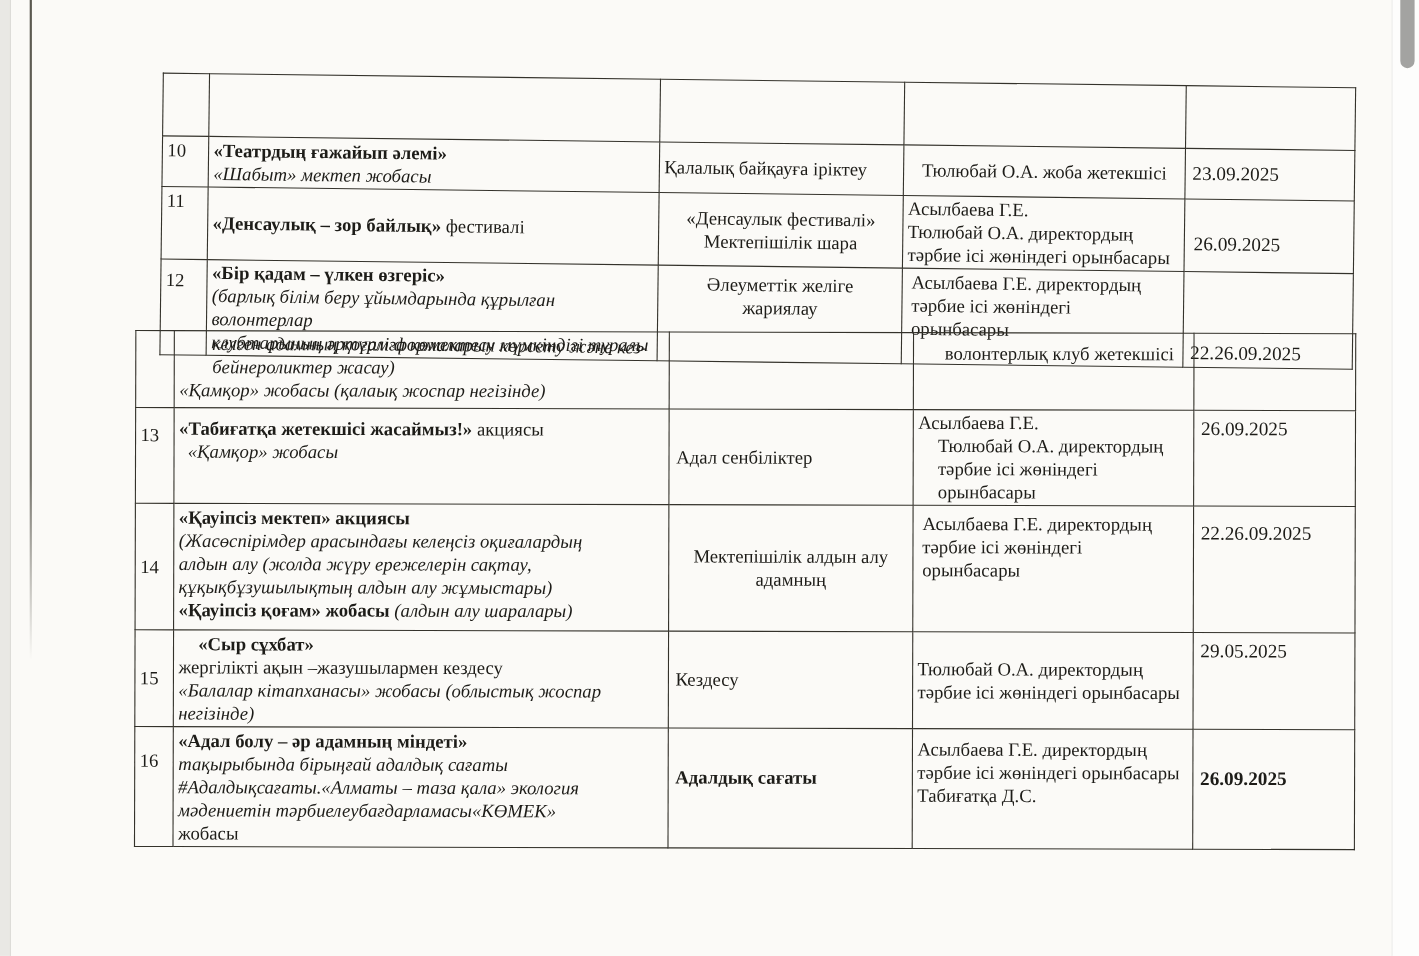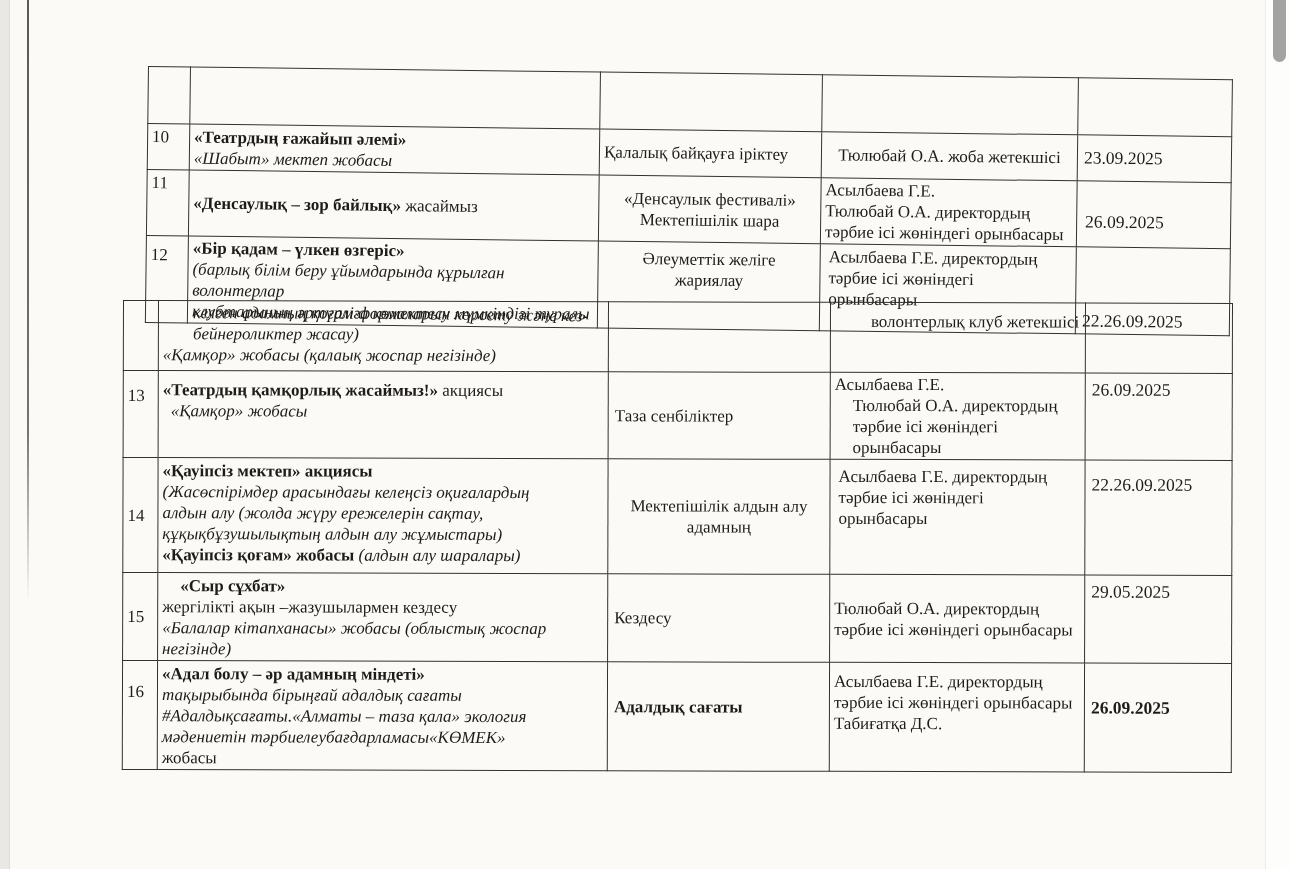--- a/index.html
+++ b/index.html
@@ -27,21 +27,21 @@
   }
   .b{font-weight:bold;}
   .i{font-style:italic;}
   .c{text-align:center;}
   .vm{vertical-align:middle;}
   .vb{vertical-align:bottom;}
   .pt2{padding-top:2px;}.pt6{padding-top:6px;}.pt8{padding-top:8px;}
   .pt14{padding-top:14px;margin-left:12px;}.pt16{padding-top:16px;}.pt20{padding-top:20px;}
   .pt34{padding-top:34px;font-weight:bold;}
   .pl6{padding-left:6px;}.pl8{padding-left:8px;}.pl18{padding-left:18px;}
-  .pl30{padding-left:30px;}.pl40{padding-left:40px;}
+  .pl30{padding-left:30px;}.pl40{padding-left:28px;}
   .pb2{padding-bottom:2px;}
   .date{font-size:17.5px;}
 </style>
 </head>
 <body>
 
 <div class="edge-strip"></div>
 <div class="scan-line"></div>
 
 <div id="t1wrap" class="tbl-wrap">
@@ -67,21 +67,21 @@
         <div class="b">«Театрдың ғажайып әлемі»</div>
         <div class="i">«Шабыт» мектеп жобасы</div>
       </td>
       <td class="vm"><span>Қалалық байқауға іріктеу</span></td>
       <td class="vm c"><span>Тюлюбай О.А. жоба жетекшісі</span></td>
       <td class="vm date pl6"><span>23.09.2025</span></td>
     </tr>
     <tr style="height:57px">
       <td class="pt2"><span>11</span></td>
       <td class="vm">
-        <div><span class="b">«Денсаулық – зор байлық»</span><span> жасаймыз</span></div>
+        <div><span class="b">«Денсаулық – зор байлық»</span><span> фестивалі</span></div>
       </td>
       <td class="vm c">
         <div>«Денсаулык фестивалі»</div>
         <div>Мектепішілік шара</div>
       </td>
       <td>
         <div>Асылбаева Г.Е.</div>
         <div>Тюлюбай О.А. директордың</div>
         <div>тәрбие ісі жөніндегі орынбасары</div>
       </td>
@@ -126,24 +126,24 @@
         <div class="i pl30">бейнероликтер жасау)</div>
         <div class="i">«Қамқор» жобасы (қалаық жоспар негізінде)</div>
       </td>
       <td></td>
       <td class="pt8 pl40"><span>волонтерлық клуб жетекшісі</span></td>
       <td></td>
     </tr>
     <tr style="height:83px">
       <td class="pt14"><span>13</span></td>
       <td class="pt8">
-        <div><span class="b">«Театрдың қамқорлық жасаймыз!»</span><span> акциясы</span></div>
+        <div><span class="b">«Табиғатқа жетекшісі жасаймыз!»</span><span> акциясы</span></div>
         <div class="i pl8">«Қамқор» жобасы</div>
       </td>
-      <td class="vm pl6"><span>Таза сенбіліктер</span></td>
+      <td class="vm pl6"><span>Адал сенбіліктер</span></td>
       <td>
         <div>Асылбаева Г.Е.</div>
         <div class="pl18">Тюлюбай О.А. директордың</div>
         <div class="pl18">тәрбие ісі жөніндегі</div>
         <div class="pl18">орынбасары</div>
       </td>
       <td class="date pt6 pl6"><span>26.09.2025</span></td>
     </tr>
     <tr style="height:115px">
       <td class="vm"><span>14</span></td>

